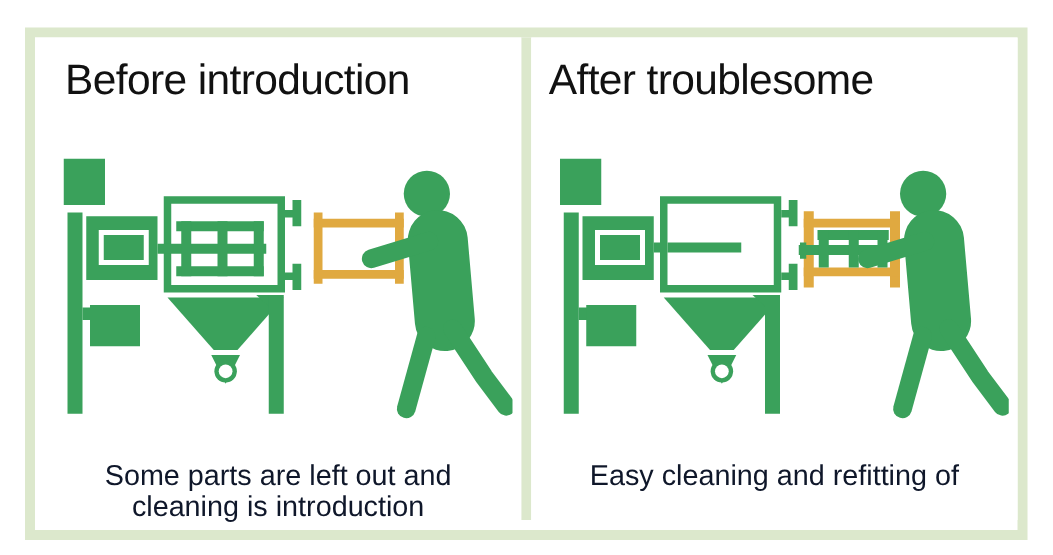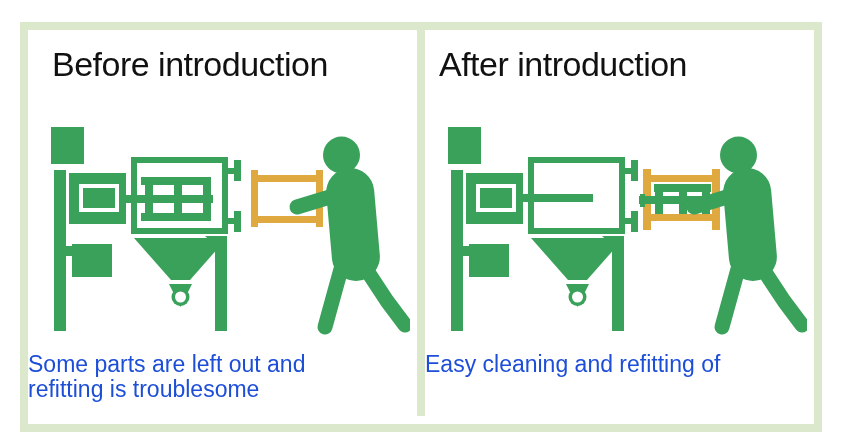--- a/index.html
+++ b/index.html
@@ -17,22 +17,22 @@
   .panel{position:relative;width:389px;height:386px;background:#fff;}
   .divider{width:8px;height:386px;background:var(--frame_green,#dce8cc);flex:0 0 8px;}
   .title{
     position:absolute;top:16px;left:24px;margin:0;
     font-size:34px;font-weight:400;letter-spacing:-0.5px;line-height:1.1;color:#111;
     white-space:nowrap;
   }
   .panel--after .title{left:14px;}
   .illo{position:absolute;left:10px;top:84px;width:372px;height:230px;}
   .caption{
-    position:absolute;top:322px;left:0;right:0;margin:0;
-    text-align:left;font-size:23px;line-height:1.08;color:#1d4ed8;
+    position:absolute;top:322px;left:0;right:0;margin:16px;
+    text-align:center;font-size:23px;line-height:1.08;color:#0f172a;
   }
   .caption span{display:block;}
   .fill-g{fill:var(--green,#3aa15b);}
   .fill-y{fill:var(--yellow,#e0a940);}
   .fill-w{fill:#ffffff;}
   .stroke-g{stroke:var(--green,#3aa15b);fill:none;stroke-linecap:round;stroke-linejoin:round;}
 </style>
 </head>
 <body>
 
@@ -87,28 +87,28 @@
         <circle class="fill-g" cx="303.5" cy="41" r="18.5"></circle>
         <rect class="fill-g" x="291" y="54" width="48" height="113" rx="24" transform="rotate(-5 315 110)"></rect>
         <path class="stroke-g" stroke-width="15" d="M305,79 L259,93"></path>
         <path class="stroke-g" stroke-width="15" d="M303,155 L287,213"></path>
         <path class="stroke-g" stroke-width="15" d="M324,149 L349,187 L367,211"></path>
       </g>
     </svg>
 
     <p class="caption">
       <span>Some parts are left out and</span>
-      <span>refitting is troublesome</span>
+      <span>cleaning is introduction</span>
     </p>
   </section>
 
   <div class="divider"></div>
 
   <section class="panel panel--after">
-    <h2 class="title">After introduction</h2>
+    <h2 class="title">After troublesome</h2>
 
     <svg class="illo" viewBox="0 0 372 230" aria-hidden="true">
 
       <g>
         <rect class="fill-g" x="13" y="13" width="33" height="37"></rect>
         <rect class="fill-g" x="16" y="56" width="12" height="161"></rect>
         <rect class="fill-g" x="31" y="59" width="57" height="51"></rect>
         <rect class="fill-w" x="41" y="70" width="40" height="28"></rect>
         <rect class="fill-g" x="45" y="74" width="32" height="20"></rect>
         <rect class="fill-g" x="28" y="132" width="8" height="10"></rect>

